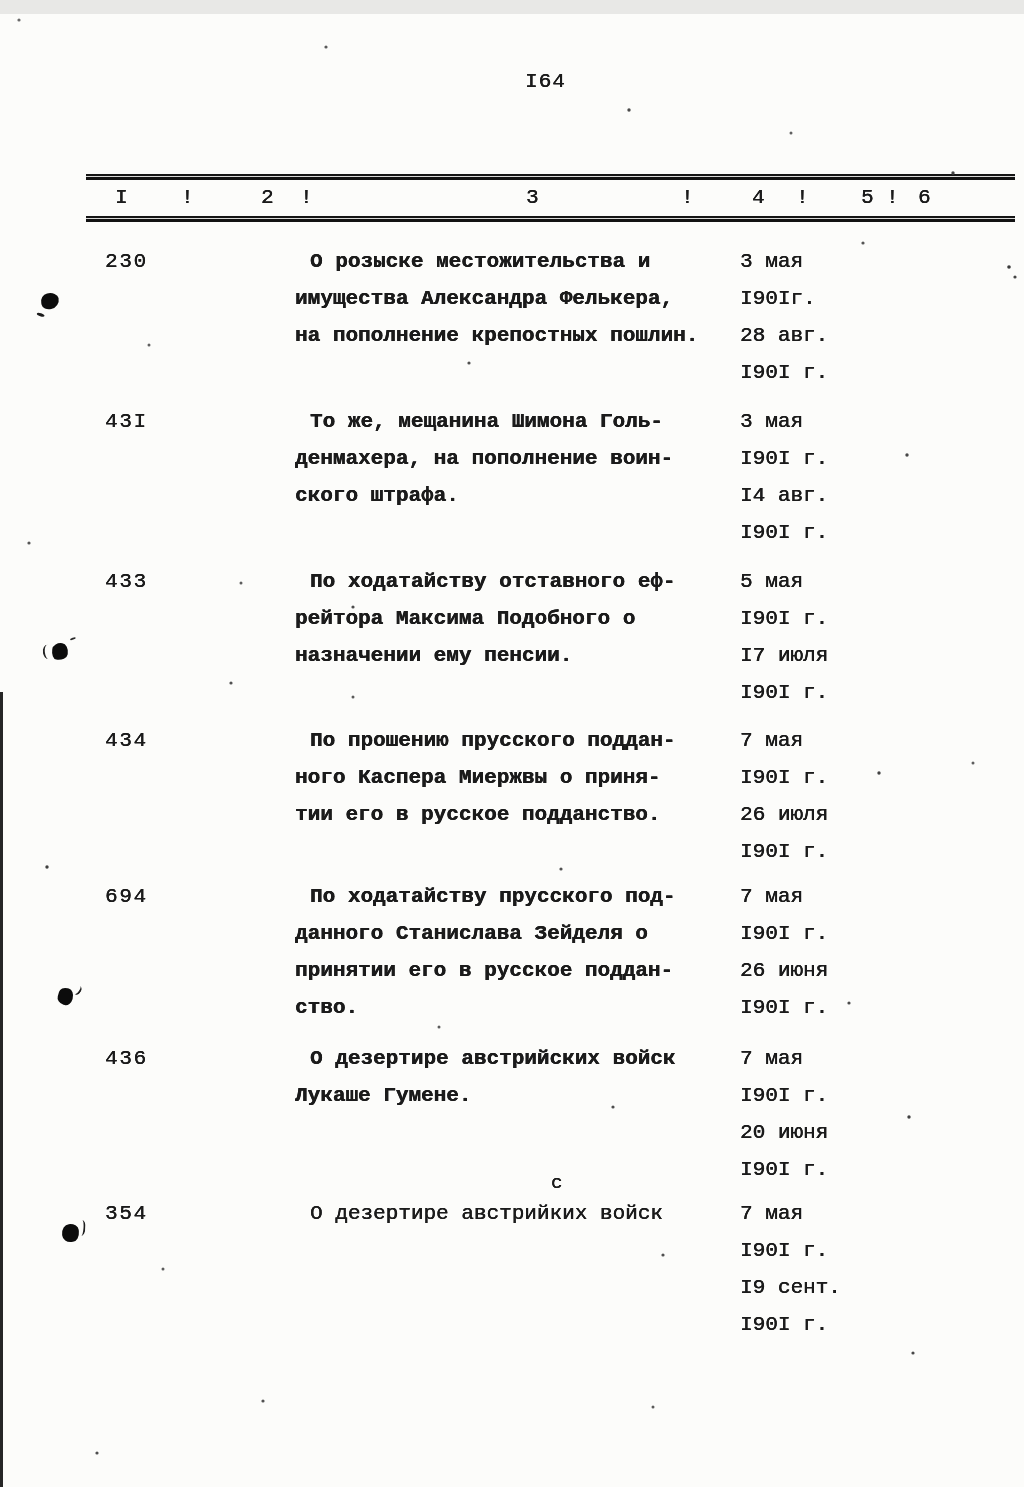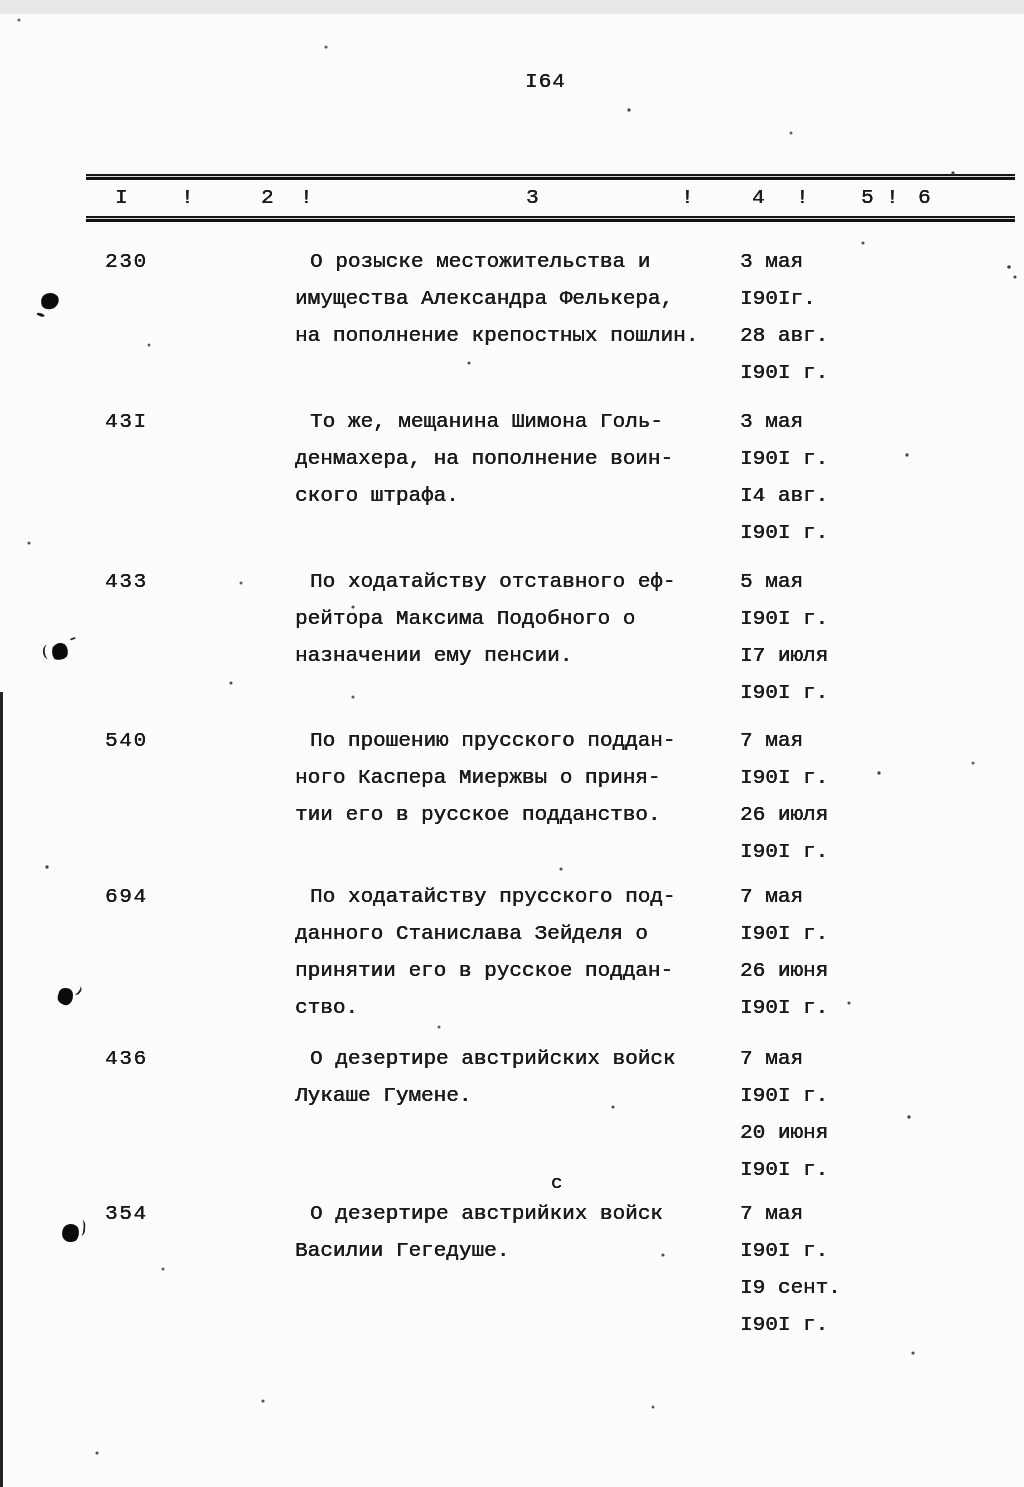--- a/index.html
+++ b/index.html
@@ -28,21 +28,21 @@
   .rule-top { top: 160px; }
   .rule-bottom { top: 202px; }
 
   
   .header-row { position: absolute; left: 0; top: 165px; width: 1024px; height: 37px; }
   .hc { position: absolute; top: 0; }
 
   
   .row { position: absolute; left: 0; width: 1024px; }
   .num { position: absolute; left: 105px; top: 0; letter-spacing: 1.6px; }
-  .desc { position: absolute; left: 295px; top: 0; width: 470px; white-space: pre-line; text-indent: 15px; }
+  .desc { position: absolute; left: 295px; top: 0; width: 470px; white-space: pre-line; text-indent: 15px; font-weight: bold; }
   .dates { position: absolute; left: 740px; top: 0; width: 170px; white-space: pre-line; }
 
   
   .desc-parts { position: absolute; left: 295px; top: 0; width: 470px; }
   .desc-parts .line1 { position: relative; padding-left: 15px; }
   .desc-parts .sup {
     position: absolute; left: 256px; top: -22px;
     font-size: 19px; line-height: 20px;
   }
 
@@ -130,21 +130,21 @@
     <div class="desc ink">По ходатайству отставного еф-
 рейтора Максима Подобного о
 назначении ему пенсии.</div>
     <div class="dates ink">5 мая
 I90I г.
 I7 июля
 I90I г.</div>
   </div>
 
   <div class="row" style="top:708px">
-    <div class="num ink">540</div>
+    <div class="num ink">434</div>
     <div class="desc ink">По прошению прусского поддан-
 ного Каспера Миержвы о приня-
 тии его в русское подданство.</div>
     <div class="dates ink">7 мая
 I90I г.
 26 июля
 I90I г.</div>
   </div>
 
   <div class="row" style="top:864px">
@@ -166,21 +166,20 @@
     <div class="dates ink">7 мая
 I90I г.
 20 июня
 I90I г.</div>
   </div>
 
   <div class="row" style="top:1181px">
     <div class="num ink">354</div>
     <div class="desc-parts ink">
       <div class="line1"><span>О дезертире австрий</span><span class="sup ink">с</span><span>ких войск</span></div>
-      <div class="line2">Василии Гегедуше.</div>
     </div>
     <div class="dates ink">7 мая
 I90I г.
 I9 сент.
 I90I г.</div>
   </div>
 
   <div class="blot blot-1"></div>
   <div class="blot blot-2"></div>
   <div class="blot blot-3"></div>

